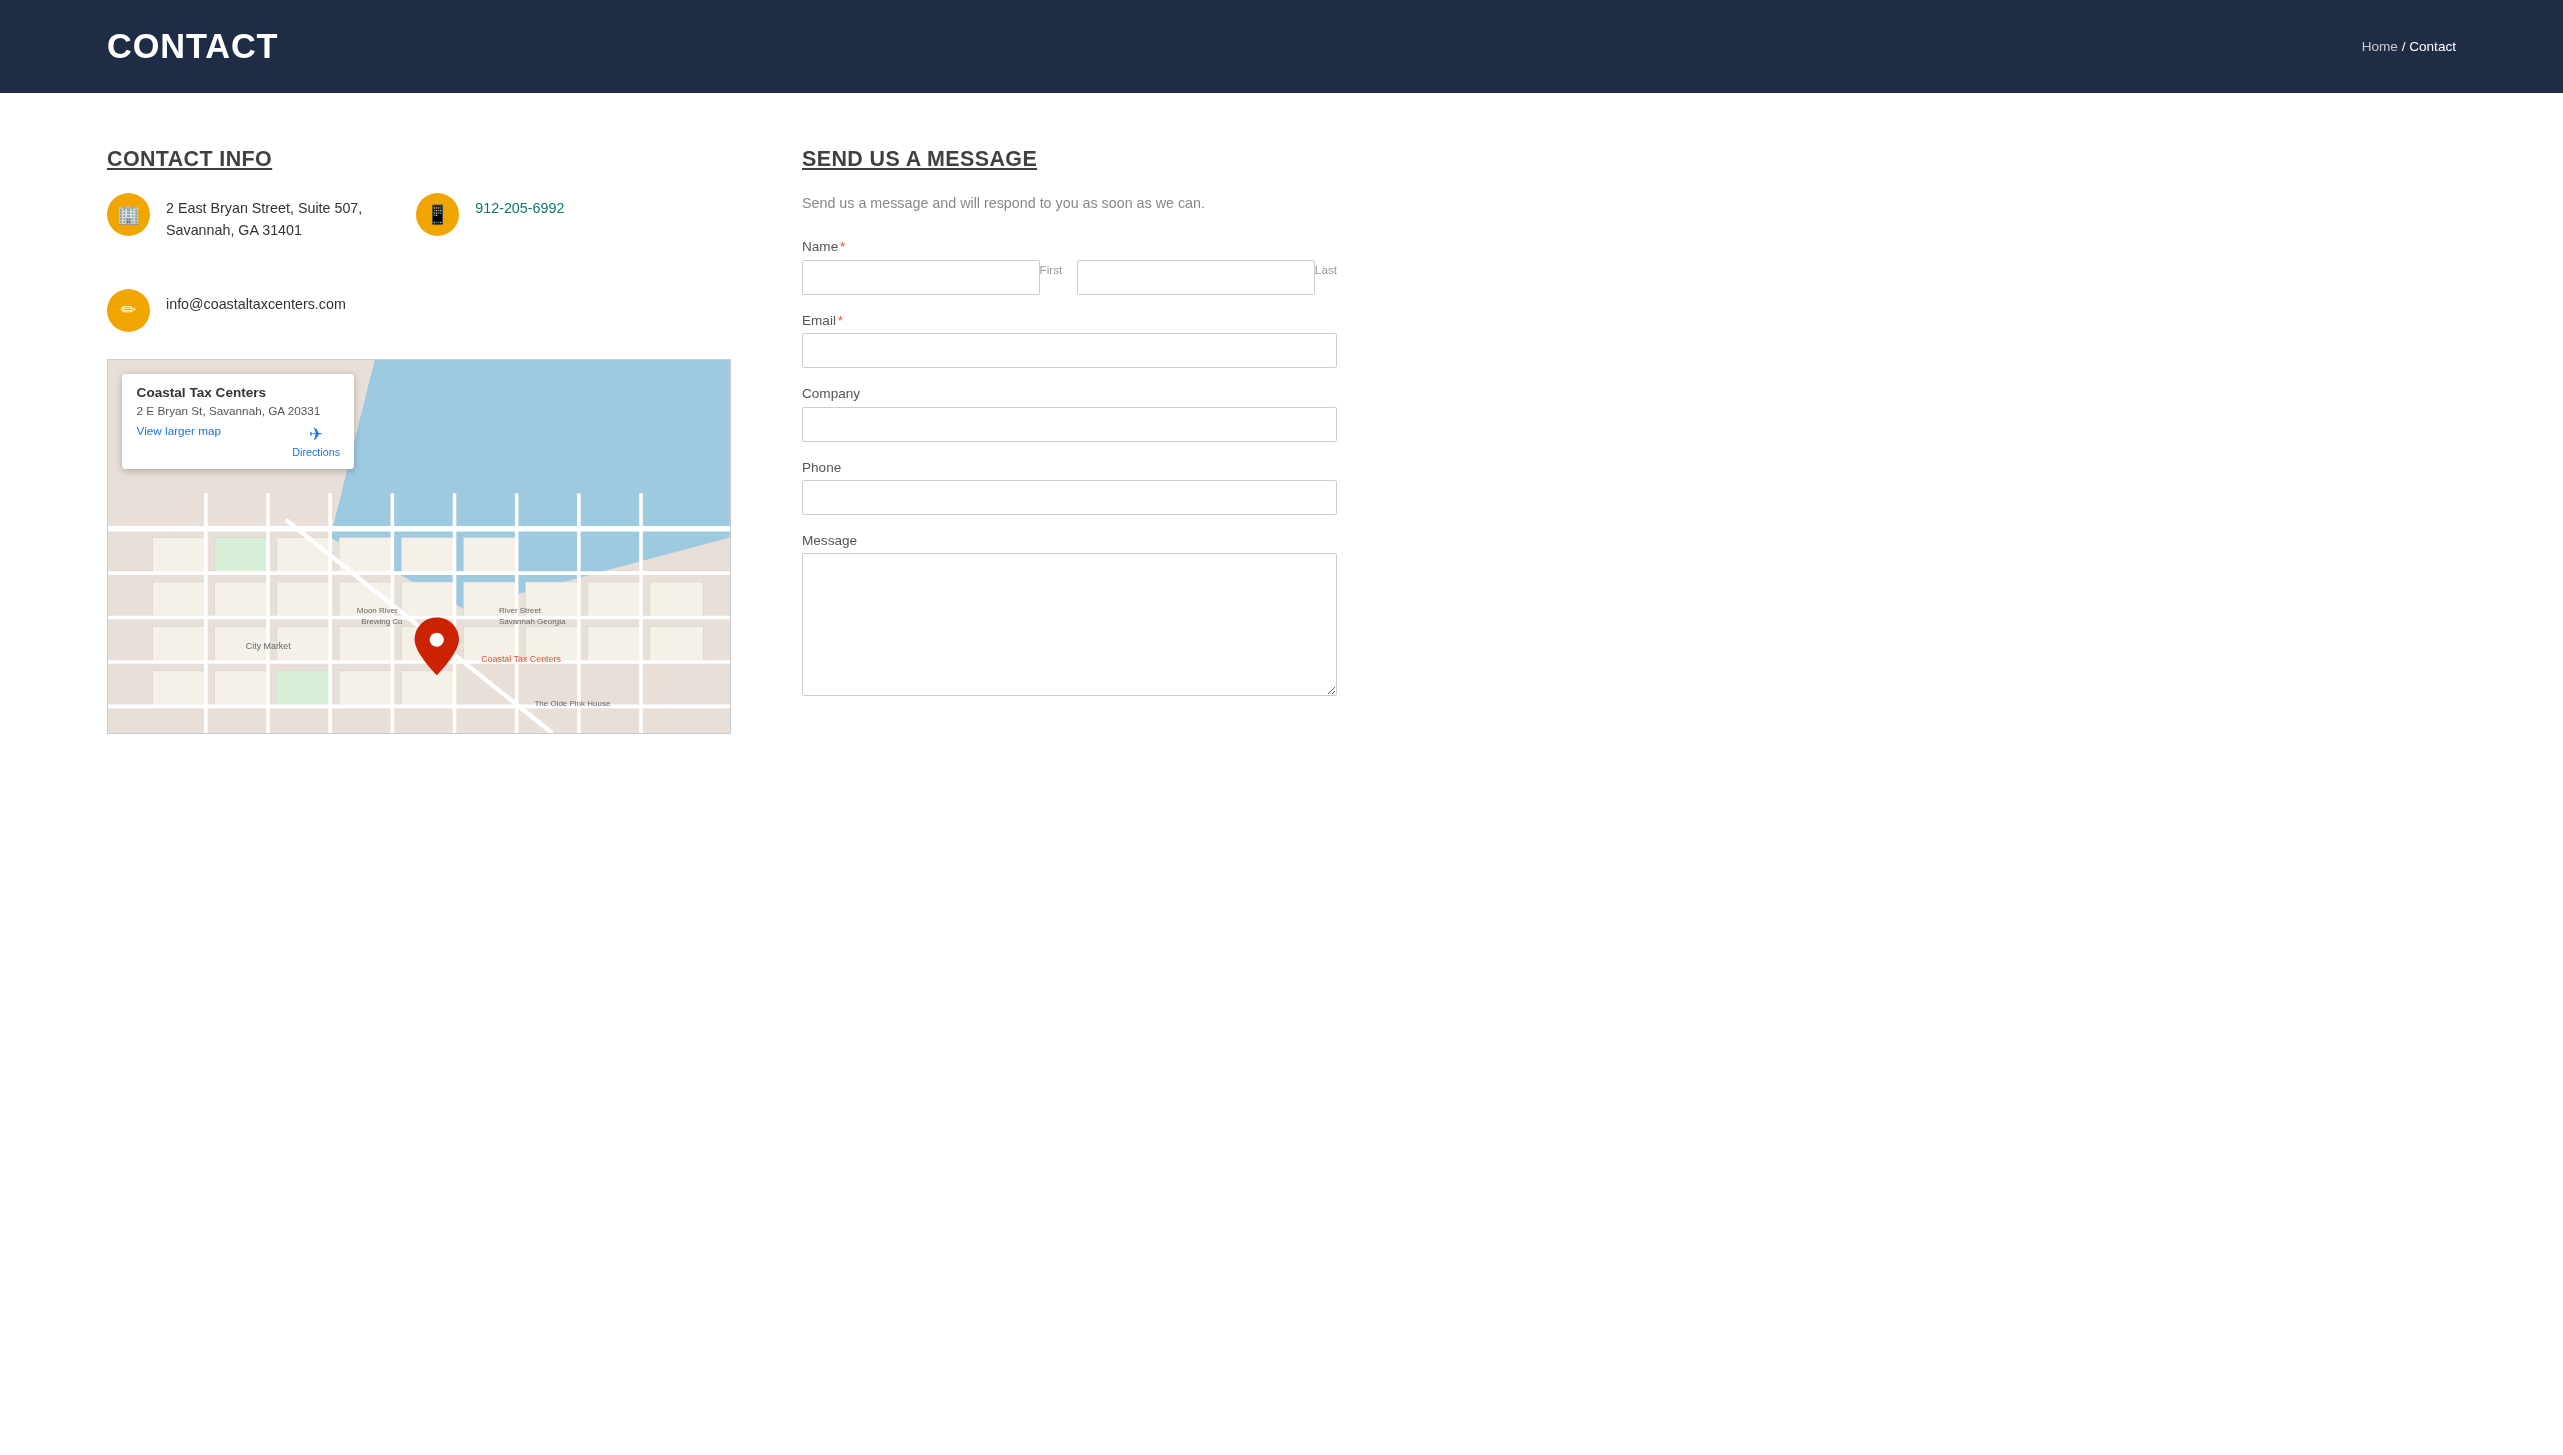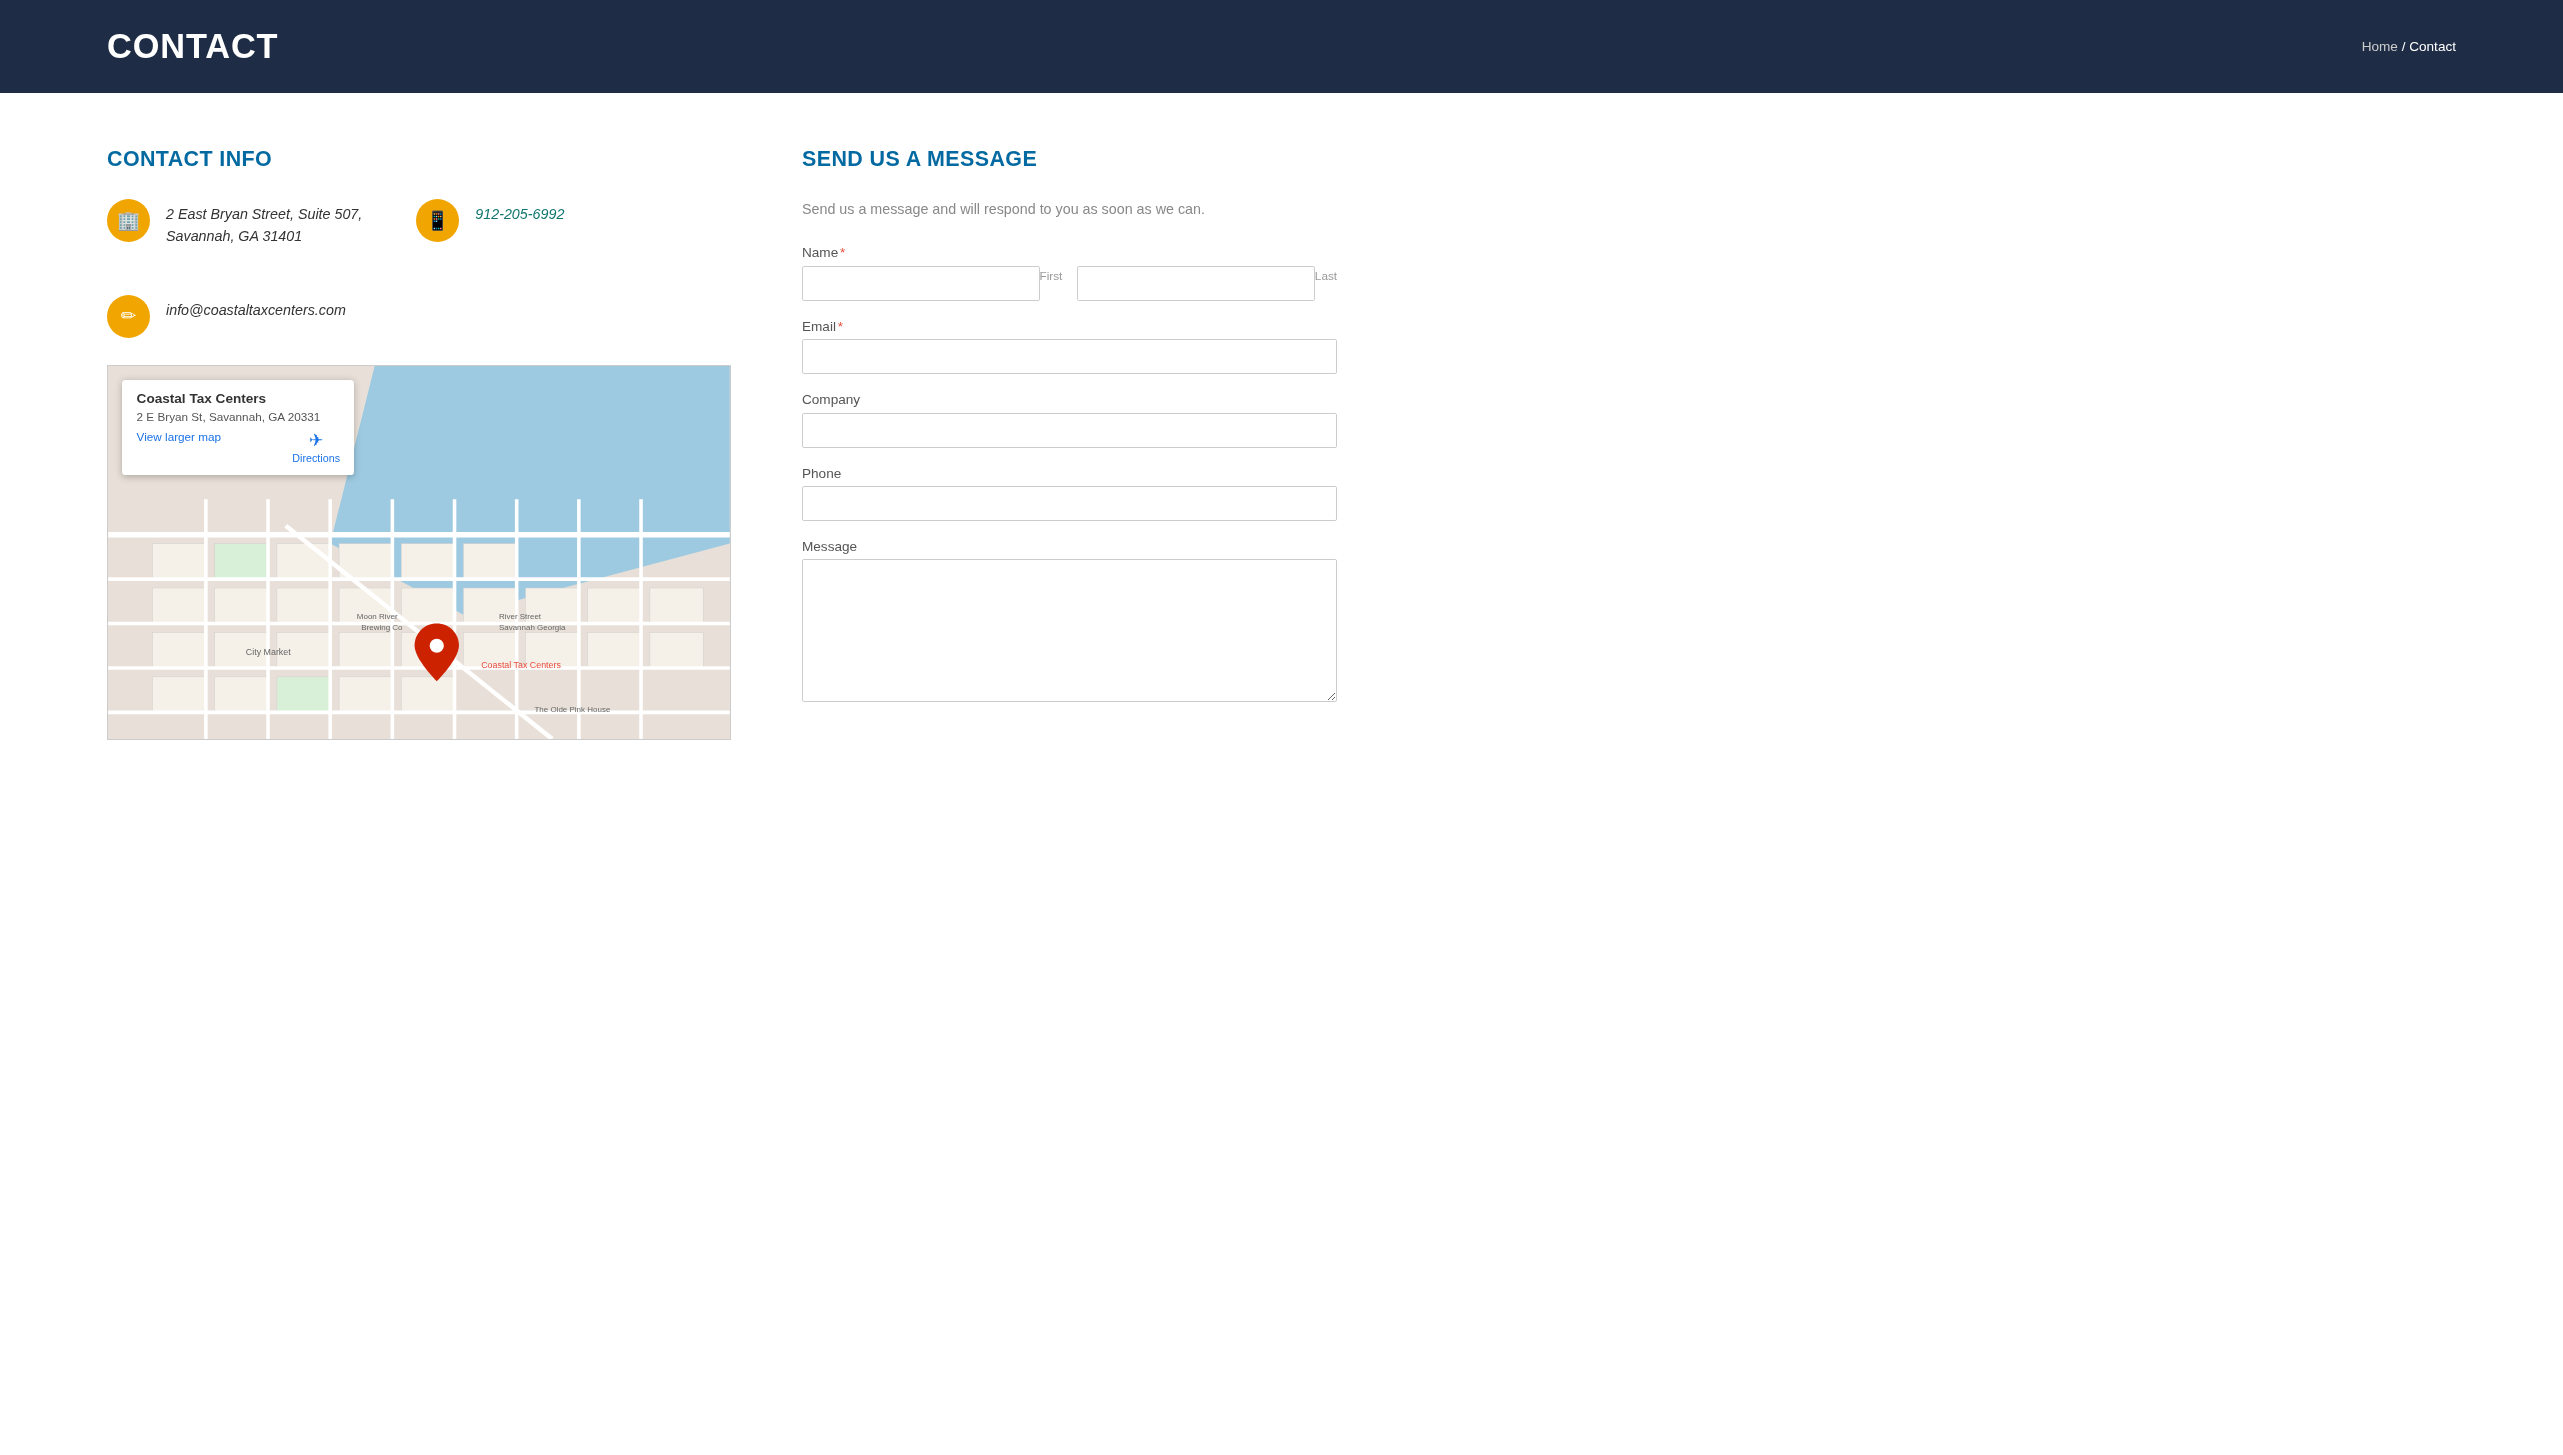--- a/index.html
+++ b/index.html
@@ -42,23 +42,24 @@
 
     
     .left-col {
       flex: 1;
       max-width: 624px;
     }
 
     .section-title {
       font-size: 1.5rem;
       font-weight: 900;
-      color: #0369a1;
-      margin-bottom: 27px;
+      color: #404040;
+      margin-bottom: 21px;
       letter-spacing: 0.4px;
+      text-decoration: underline;
     }
 
     .contact-info-row {
       display: flex;
       align-items: flex-start;
       margin-bottom: 19.6px;
       gap: 16px;
     }
 
     .icon-circle {
@@ -72,21 +73,20 @@
       flex-shrink: 0;
       color: #fff;
       font-size: 1.3rem;
     }
 
     .contact-text {
       font-size: 1rem;
       color: #333;
       line-height: 1.6;
       padding-top: 3.6px;
-      font-style: italic;
     }
 
     .contact-phone-link {
       color: #0f766e;
       text-decoration: none;
       font-size: 1rem;
     }
 
     .contact-info-pairs {
       display: flex;

